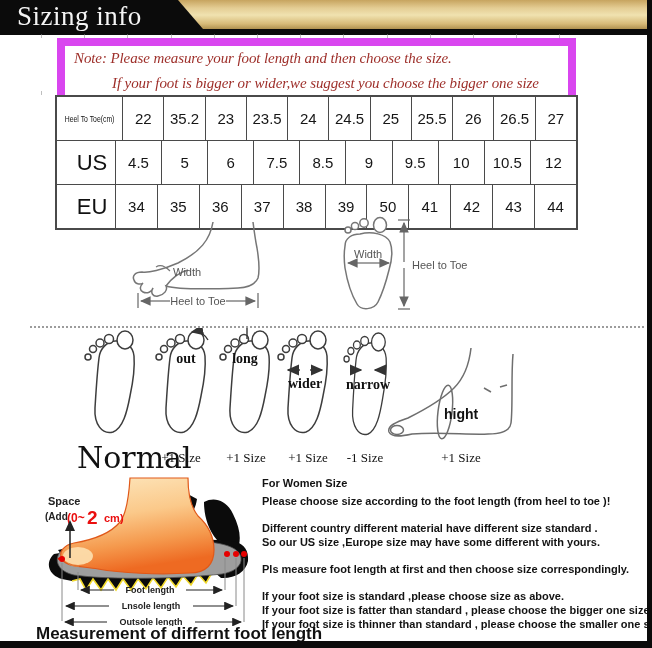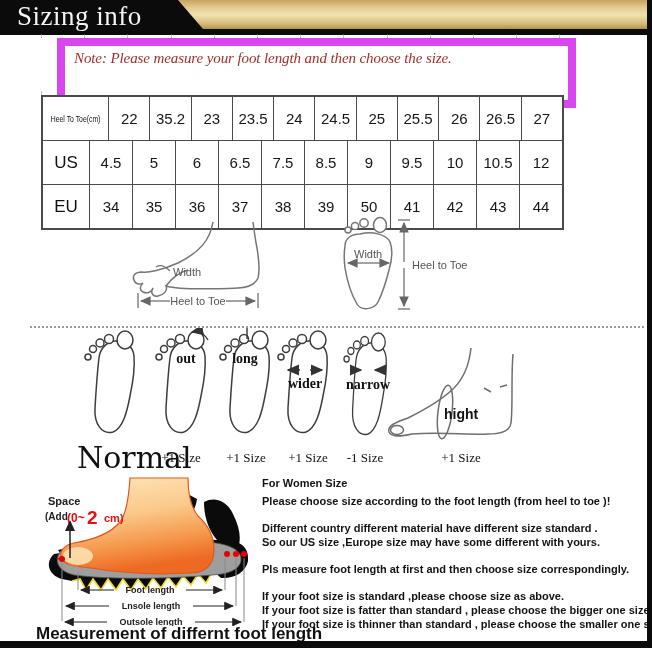--- a/index.html
+++ b/index.html
@@ -16,30 +16,30 @@
   .bottom-bar{position:absolute;left:0;bottom:0;width:652px;height:7px;background:#0b0b0b;z-index:60;}
   
   .tick-strip{position:absolute;left:41px;width:520px;height:4px;opacity:.55;
         background:repeating-linear-gradient(to right,#8a8a8a 0 1px,transparent 1px 43.2px);}
   .note-box{position:absolute;left:57px;top:38px;width:503px;height:54px;background:#fff;
         border:8px solid #d946ef;z-index:2;font-style:italic;}
   .note-line{white-space:nowrap;color:#9e2f2a;font-family:"Liberation Serif",serif;
         font-size:15px;line-height:25px;padding-left:9px;letter-spacing:-.1px;}
   .note-line.l2{padding-left:47px;}
   
-  .size-table{position:absolute;left:41px;top:95px;width:519px;background:#fff;
+  .size-table{position:absolute;left:55px;top:95px;width:519px;background:#fff;
         border:2px solid #4a4a4a;z-index:2;}
   .st-row{display:flex;height:43px;}
   .st-row + .st-row{border-top:1px solid #4a4a4a;}
   .st-label{flex:0 0 46px;display:flex;align-items:center;justify-content:center;color:#111;}
   .st-cells{flex:1;display:flex;}
   .st-cell{flex:1;border-left:1px solid #4a4a4a;display:flex;align-items:center;justify-content:center;
         font-size:15px;color:#161616;}
   .row-head .st-label{font-size:9px;white-space:nowrap;transform:scaleX(.76);}
-  .row-us .st-label,.row-eu .st-label{font-size:17px;}
+  .row-us .st-label,.row-eu .st-label{font-size:22px;margin-left:12px;}
   
   .mid-diagram{position:absolute;left:120px;top:216px;z-index:2;}
   .dotted-line{position:absolute;left:30px;top:326px;width:614px;border-top:2px dotted #9c9c9c;z-index:1;}
   .footprints{position:absolute;left:60px;top:328px;z-index:2;}
   .diag-label{fill:#555;font-family:"Liberation Sans",sans-serif;font-size:11px;}
   .fp-label{fill:#111;font-family:"Liberation Serif",serif;font-size:14px;font-weight:bold;}
   
   .normal-label{position:absolute;left:77px;top:440px;font-family:"DejaVu Serif",serif;
         font-size:30px;color:#111;}
   .adj-label{position:absolute;top:450px;transform:translateX(-50%);white-space:nowrap;
@@ -62,20 +62,21 @@
     <div class="gold-ribbon"></div>
     <div class="header-title">Sizing info</div>
   </div>
   <div class="right-edge-bar"></div>
   <div class="bottom-bar"></div>
 
   <div class="tick-strip" style="top:34px"></div>
   <div class="tick-strip" style="top:91px"></div>
   <div class="note-box">
     <div class="note-line">Note: Please measure your foot length and then choose the size.</div>
+    <div class="note-line l2">If your foot is bigger or wider,we suggest you choose the bigger one size</div>
   </div>
 
   <div class="size-table">
     <div class="st-row row-head">
       <div class="st-label">Heel To Toe(cm)</div>
       <div class="st-cells">
 
       <div class="st-cell">22</div>
           <div class="st-cell">35.2</div>
           <div class="st-cell">23</div>
@@ -89,21 +90,20 @@
           <div class="st-cell">27</div>
         </div>
     </div>
     <div class="st-row row-us">
       <div class="st-label">US</div>
       <div class="st-cells">
 
       <div class="st-cell">4.5</div>
           <div class="st-cell">5</div>
           <div class="st-cell">6</div>
-          <div class="st-cell">6.5</div>
           <div class="st-cell">7.5</div>
           <div class="st-cell">8.5</div>
           <div class="st-cell">9</div>
           <div class="st-cell">9.5</div>
           <div class="st-cell">10</div>
           <div class="st-cell">10.5</div>
           <div class="st-cell">12</div>
         </div>
     </div>
     <div class="st-row row-eu">

